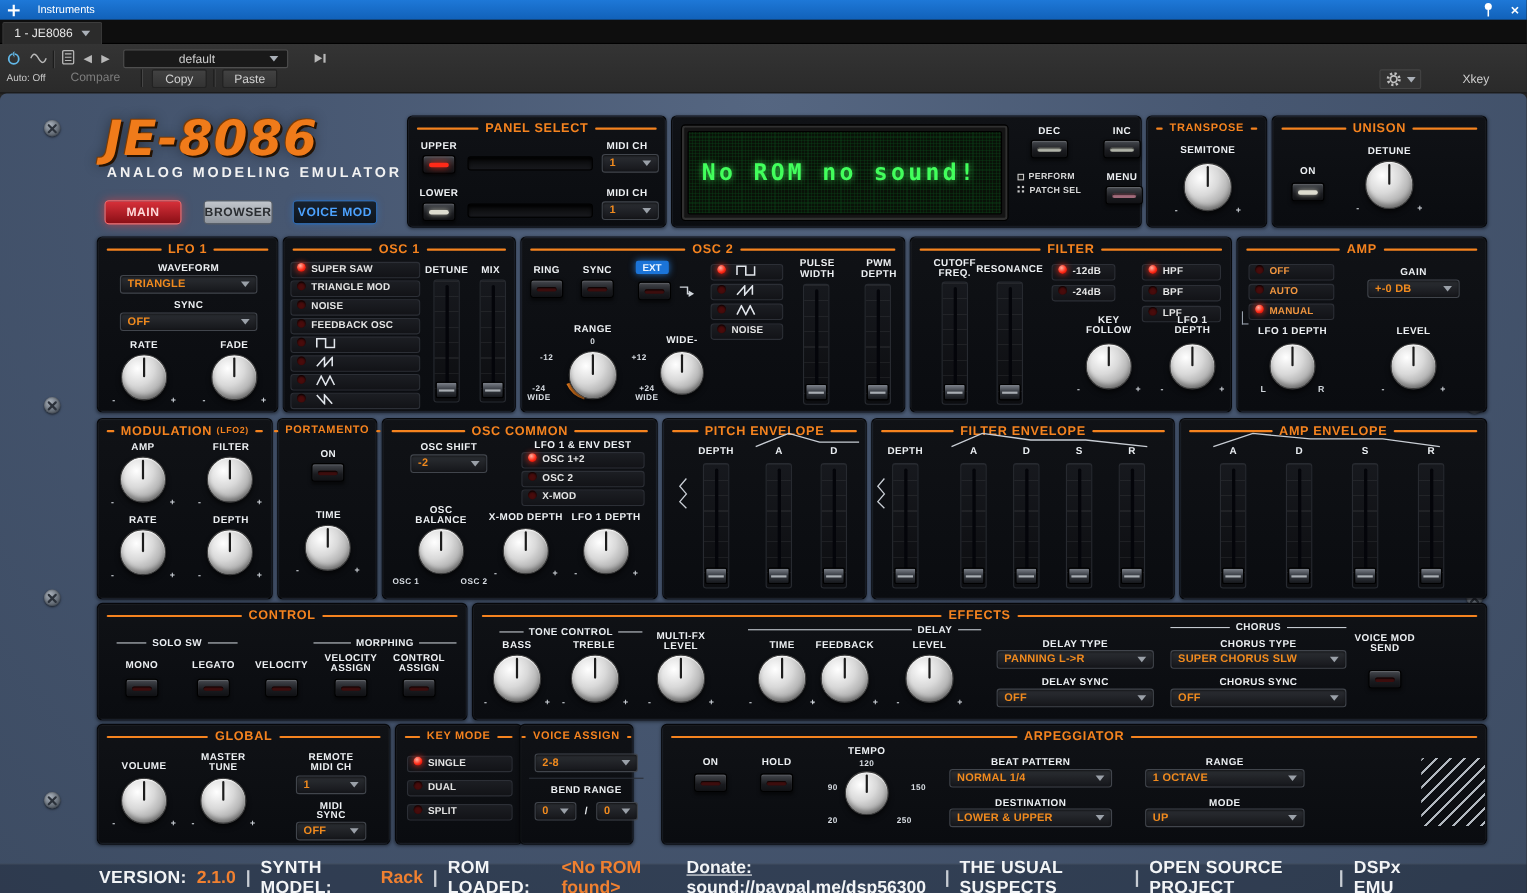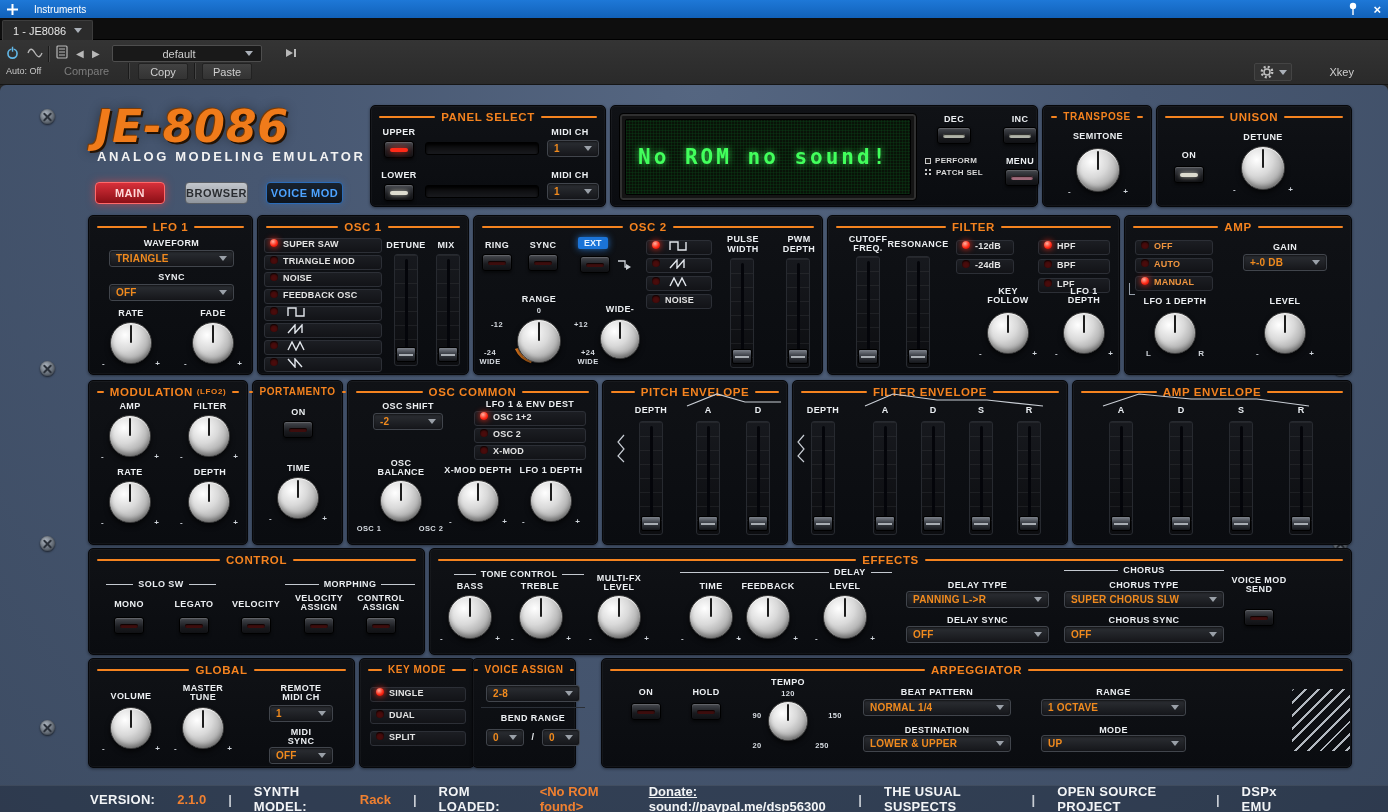--- a/index.html
+++ b/index.html
@@ -93,21 +93,21 @@
   .mini .sq{width:6px;height:6px;border:1px solid #c8c8c8;background:#1a1a1a}
   .mini .dots{width:7px;height:7px;position:relative}
   .mini .dots::before{content:"";position:absolute;width:2px;height:2px;background:#c8c8c8;box-shadow:4px 0 0 #c8c8c8,0 4px 0 #c8c8c8,4px 4px 0 #c8c8c8}
 
   .extlab{position:absolute;background:#1b74d8;color:#eaf4ff;padding:1px 6px;border-radius:2px;font-size:9px;font-weight:bold;box-shadow:0 0 7px rgba(40,130,230,.85)}
   .envl{position:absolute;width:12px;color:#eaeef2;font-size:9px;font-weight:bold;text-align:center}
   .envsvg{position:absolute;stroke:#c8cdd4;fill:none;stroke-width:1.2}
   .lbr{position:absolute;border-left:1px solid #97a0ab;border-bottom:1px solid #97a0ab;width:6px;height:12px}
   .hatch{position:absolute;background:repeating-linear-gradient(135deg,#cfd6de 0 2px,transparent 2px 9px);border-radius:2px;opacity:.85}
 
-  #footer{position:absolute;left:0;top:700px;width:1388px;height:27px;background:rgba(8,14,24,.28);border-top:1px solid rgba(255,255,255,.08);display:flex;align-items:center;padding:0 90px;gap:22px;font-size:13px}
+  #footer{position:absolute;left:0;top:700px;width:1388px;height:27px;background:rgba(8,14,24,.28);border-top:1px solid rgba(255,255,255,.08);display:flex;align-items:center;padding:0 90px;gap:9px;font-size:16px}
   #footer .fl{color:#f2f4f6;font-weight:bold;letter-spacing:.3px}
   #footer .fv{color:#f08030;font-weight:bold}
   #footer .fsep{color:#c8cdd4;font-weight:bold}
   #footer .flink{color:#f2f4f6;font-weight:bold;text-decoration:underline}
   .mla{margin-left:auto}
 </style>
 </head>
 <body>
 
 <div id="screen">

